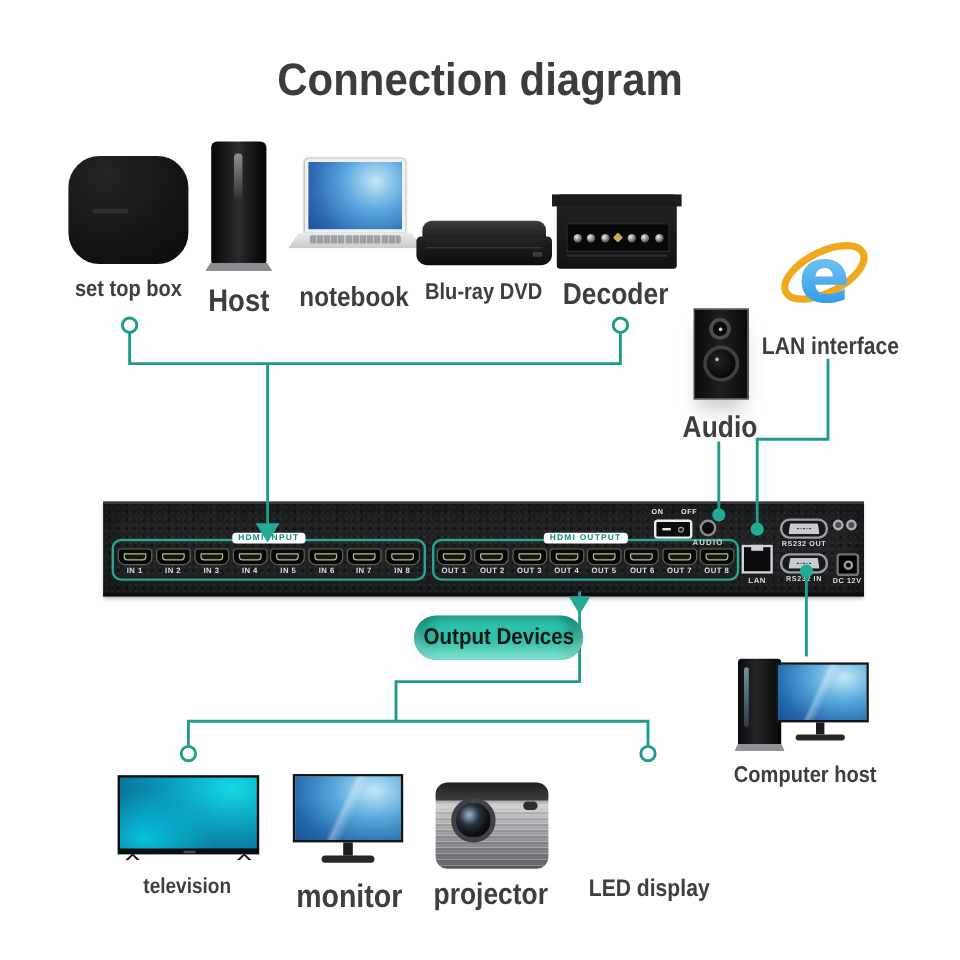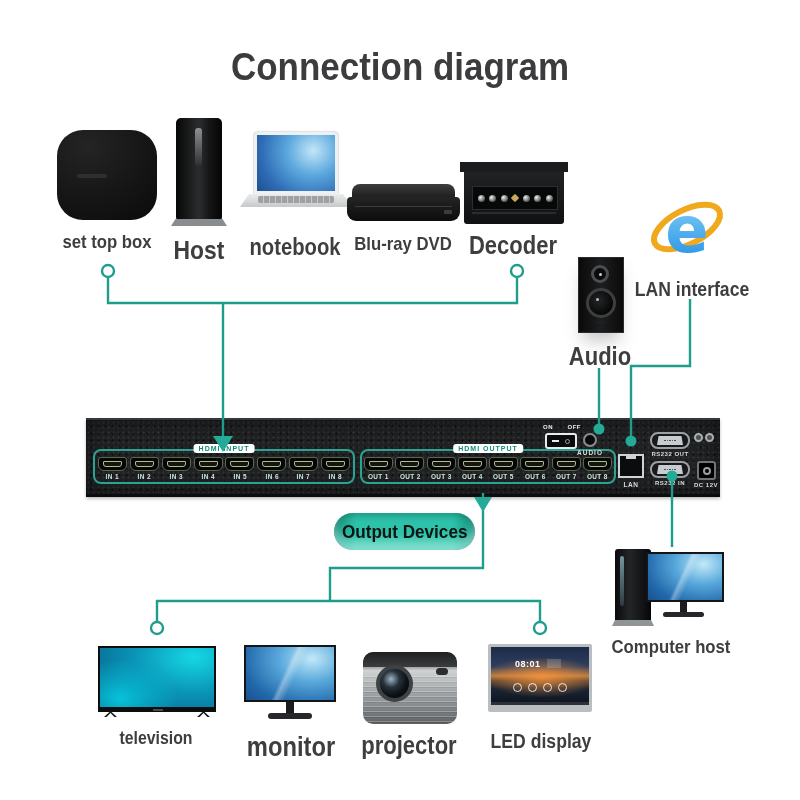--- a/index.html
+++ b/index.html
@@ -399,31 +399,20 @@
   <div class="mon-neck" style="left:286px;top:702px;width:8px;height:11px;"></div>
   <div class="mon-base" style="left:268px;top:713px;width:44px;height:6px;"></div>
 
   <div class="abs proj">
     <div class="ribs"></div>
     <div class="band"></div>
     <div class="lens"></div>
     <div class="btn"></div>
   </div>
 
-  <div class="abs led">
-    <div class="scr">
-      <span class="time">08:01</span>
-      <span class="date"></span>
-      <span class="ic" style="left:22px;"></span>
-      <span class="ic" style="left:37px;"></span>
-      <span class="ic" style="left:52px;"></span>
-      <span class="ic" style="left:67px;"></span>
-      <span class="bar"></span>
-    </div>
-  </div>
 
   <div class="abs chost-tower">
     <div class="strip"></div>
     <div class="feet"></div>
   </div>
   <div class="mon-scr" style="left:646px;top:552px;width:78px;height:50px;">
       <i></i>
     </div>
   <div class="mon-neck" style="left:680px;top:602px;width:7px;height:10px;"></div>
   <div class="mon-base" style="left:663px;top:612px;width:41px;height:5px;"></div>
@@ -446,17 +435,17 @@
     </g>
     <g fill="#23ab97" stroke="none">
       <circle cx="599" cy="429" r="5.5"></circle>
       <circle cx="631" cy="441" r="5.5"></circle>
       <circle cx="672" cy="476" r="5.5"></circle>
       <polygon points="213,436 233,436 223,452"></polygon>
       <polygon points="474,497 492,497 483,512"></polygon>
     </g>
   </svg>
 
-  <div class="badge" style="left:334px;top:513px;width:141px;">
+  <div class="badge" style="left:345px;top:513px;width:141px;">
     <span style="font-size:19px;">Output Devices</span>
   </div>
 
 </div>
 
 </body></html>

